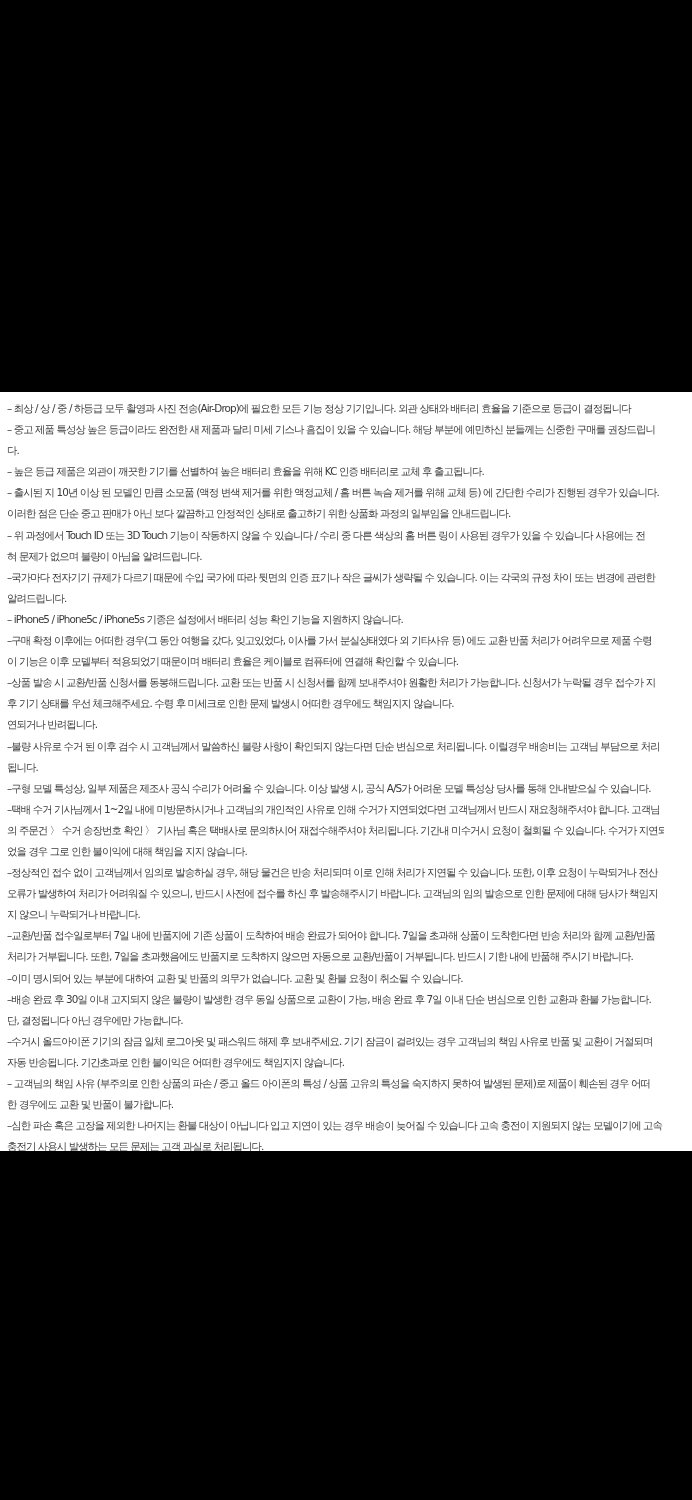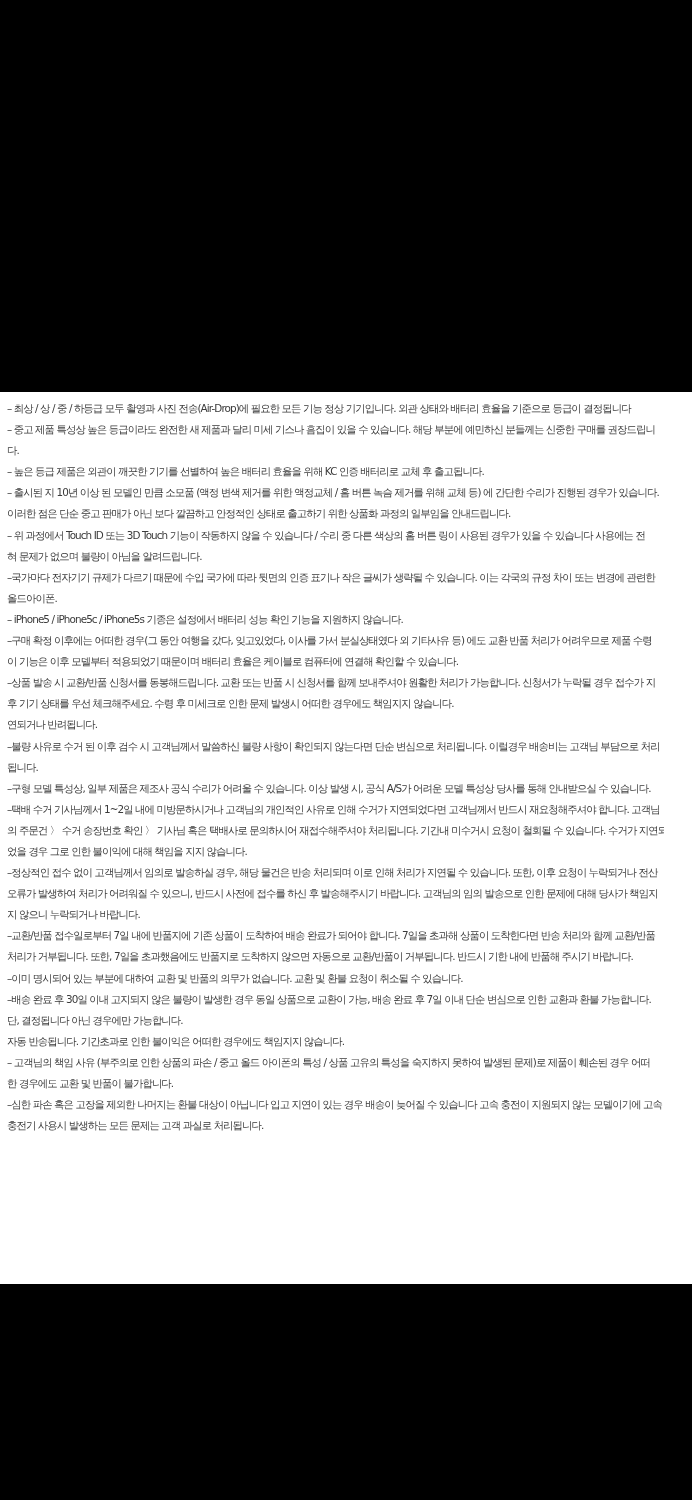--- a/index.html
+++ b/index.html
@@ -14,21 +14,21 @@
       position: relative;
       width: 692px;
       height: 1500px;
       background: #000000;
     }
     .notice-panel {
       position: absolute;
       left: 0;
       top: 392px;
       width: 692px;
-      height: 892px;
+      height: 759px;
       background: #ffffff;
       box-sizing: border-box;
       padding: 6px 28px 0 7px;
       overflow: hidden;
     }
     .notice-line {
       margin: 0;
       font-family: "DejaVu Sans", sans-serif;
       font-size: 10.4px;
       line-height: 21.1px;
@@ -46,40 +46,41 @@
   <div class="notice-panel">
     <p class="notice-line">–  최상 / 상 / 중 / 하등급 모두 촬영과 사진 전송(Air-Drop)에 필요한 모든 기능 정상 기기입니다. 외관 상태와 배터리 효율을 기준으로 등급이 결정됩니다</p>
     <p class="notice-line">– 중고 제품 특성상 높은 등급이라도 완전한 새 제품과 달리 미세 기스나 흠집이 있을 수 있습니다. 해당 부분에 예민하신 분들께는 신중한 구매를 권장드립니</p>
     <p class="notice-line">다.</p>
     <p class="notice-line">– 높은 등급 제품은 외관이 깨끗한 기기를 선별하여 높은 배터리 효율을 위해 KC 인증 배터리로 교체 후 출고됩니다.</p>
     <p class="notice-line">– 출시된 지 10년 이상 된 모델인 만큼 소모품 (액정 변색 제거를 위한 액정교체 / 홈 버튼 녹슴 제거를 위해 교체 등) 에 간단한 수리가 진행된 경우가 있습니다.</p>
     <p class="notice-line">이러한 점은 단순 중고 판매가 아닌 보다 깔끔하고 안정적인 상태로 출고하기 위한 상품화 과정의 일부임을 안내드립니다.</p>
     <p class="notice-line">– 위 과정에서 Touch ID 또는 3D Touch 기능이 작동하지 않을 수 있습니다 / 수리 중 다른 색상의 홈 버튼 링이 사용된 경우가 있을 수 있습니다 사용에는 전</p>
     <p class="notice-line">혀 문제가 없으며 불량이 아님을 알려드립니다.</p>
     <p class="notice-line">–국가마다 전자기기 규제가 다르기 때문에 수입 국가에 따라 뒷면의 인증 표기나 작은 글씨가 생략될 수 있습니다. 이는 각국의 규정 차이 또는 변경에 관련한</p>
-    <p class="notice-line">올드아이폰.</p>
+    <p class="notice-line">알려드립니다.</p>
     <p class="notice-line">– iPhone5 / iPhone5c / iPhone5s 기종은 설정에서 배터리 성능 확인 기능을 지원하지 않습니다.</p>
     <p class="notice-line">–구매 확정 이후에는 어떠한 경우(그 동안 여행을 갔다, 잊고있었다, 이사를 가서 분실상태였다 외 기타사유 등) 에도 교환 반품 처리가 어려우므로 제품 수령</p>
     <p class="notice-line">이 기능은 이후 모델부터 적용되었기 때문이며 배터리 효율은 케이블로 컴퓨터에 연결해 확인할 수 있습니다.</p>
     <p class="notice-line">–상품 발송 시 교환/반품 신청서를 동봉해드립니다. 교환 또는 반품 시 신청서를 함께 보내주셔야 원활한 처리가 가능합니다. 신청서가 누락될 경우 접수가 지</p>
     <p class="notice-line">후 기기 상태를 우선 체크해주세요. 수령 후 미세크로 인한 문제 발생시 어떠한 경우에도 책임지지 않습니다.</p>
     <p class="notice-line">연되거나 반려됩니다.</p>
     <p class="notice-line">–불량 사유로 수거 된 이후 검수 시 고객님께서 말씀하신 불량 사항이 확인되지 않는다면 단순 변심으로 처리됩니다. 이럴경우 배송비는 고객님 부담으로 처리</p>
     <p class="notice-line">됩니다.</p>
     <p class="notice-line">–구형 모델 특성상, 일부 제품은 제조사 공식 수리가 어려울 수 있습니다. 이상 발생 시, 공식 A/S가 어려운 모델 특성상 당사를 통해 안내받으실 수 있습니다.</p>
     <p class="notice-line">–택배 수거 기사님께서 1~2일 내에 미방문하시거나 고객님의 개인적인 사유로 인해 수거가 지연되었다면 고객님께서 반드시 재요청해주셔야 합니다. 고객님</p>
     <p class="notice-line">의 주문건 〉 수거 송장번호 확인 〉 기사님 혹은 택배사로 문의하시어 재접수해주셔야 처리됩니다. 기간내 미수거시 요청이 철회될 수 있습니다. 수거가 지연되</p>
     <p class="notice-line">었을 경우 그로 인한 불이익에 대해 책임을 지지 않습니다.</p>
     <p class="notice-line">–정상적인 접수 없이 고객님께서 임의로 발송하실 경우, 해당 물건은 반송 처리되며 이로 인해 처리가 지연될 수 있습니다. 또한, 이후 요청이 누락되거나 전산</p>
     <p class="notice-line">오류가 발생하여 처리가 어려워질 수 있으니, 반드시 사전에 접수를 하신 후 발송해주시기 바랍니다. 고객님의 임의 발송으로 인한 문제에 대해 당사가 책임지</p>
     <p class="notice-line">지 않으니 누락되거나 바랍니다.</p>
     <p class="notice-line">–교환/반품 접수일로부터 7일 내에 반품지에 기존 상품이 도착하여 배송 완료가 되어야 합니다. 7일을 초과해 상품이 도착한다면 반송 처리와 함께 교환/반품</p>
     <p class="notice-line">처리가 거부됩니다. 또한, 7일을 초과했음에도 반품지로 도착하지 않으면 자동으로 교환/반품이 거부됩니다. 반드시 기한 내에 반품해 주시기 바랍니다.</p>
     <p class="notice-line">–이미 명시되어 있는 부분에  대하여  교환 및 반품의 의무가 없습니다. 교환 및 환불 요청이 취소될 수 있습니다.</p>
     <p class="notice-line">–배송 완료 후 30일 이내 고지되지 않은 불량이 발생한 경우 동일 상품으로 교환이 가능, 배송 완료 후 7일 이내 단순 변심으로 인한 교환과 환불 가능합니다.</p>
     <p class="notice-line">단, 결정됩니다 아닌 경우에만 가능합니다.</p>
+    <p class="notice-line">–수거시 올드아이폰 기기의 잠금 일체 로그아웃 및 패스워드 해제 후 보내주세요. 기기 잠금이 걸려있는 경우 고객님의 책임 사유로 반품 및 교환이 거절되며</p>
     <p class="notice-line">자동 반송됩니다. 기간초과로 인한 불이익은 어떠한 경우에도 책임지지 않습니다.</p>
     <p class="notice-line">–  고객님의 책임 사유 (부주의로 인한 상품의 파손 / 중고 올드 아이폰의 특성 / 상품 고유의 특성을 숙지하지 못하여 발생된 문제)로 제품이 훼손된 경우 어떠</p>
     <p class="notice-line">한 경우에도 교환 및 반품이 불가합니다.</p>
     <p class="notice-line">–심한 파손 혹은 고장을 제외한 나머지는 환불 대상이 아닙니다 입고 지연이 있는 경우 배송이 늦어질 수 있습니다 고속 충전이 지원되지 않는 모델이기에 고속</p>
     <p class="notice-line">충전기 사용시 발생하는 모든 문제는 고객 과실로 처리됩니다.</p>
   </div>
 </div>
 
 </body></html>

